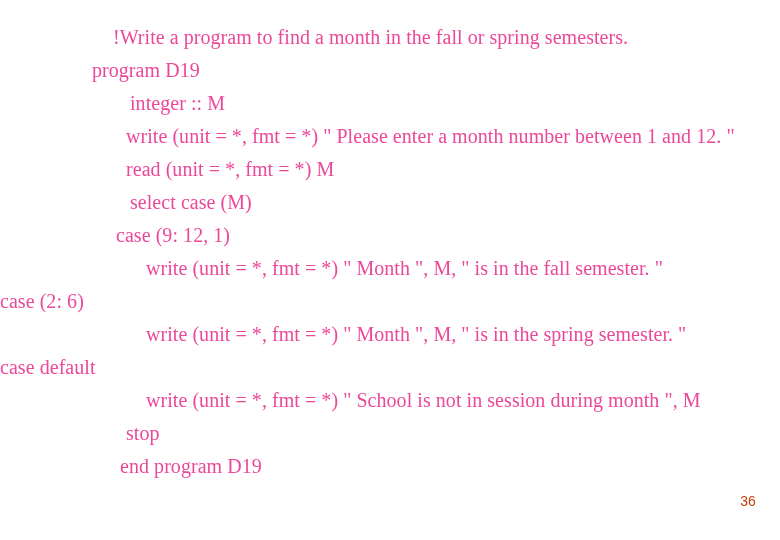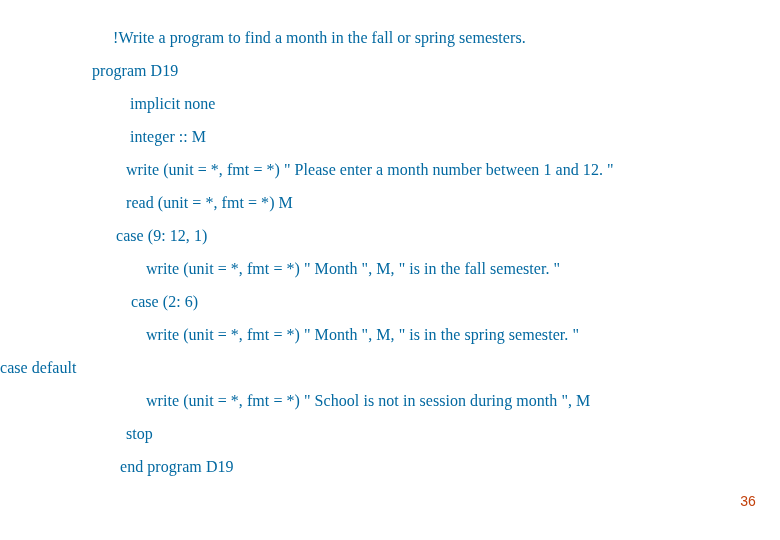--- a/index.html
+++ b/index.html
@@ -26,35 +26,35 @@
     background: #ffffff;
   }
   #code-block {
     position: absolute;
     left: 0;
     top: 21px;
     width: 780px;
   }
   .code-line {
     font-family: "Liberation Serif", "DejaVu Serif", serif;
-    font-size: 16px;
+    font-size: 20px;
     line-height: 33px;
     height: 33px;
     white-space: pre;
-    color: #0369a1;
+    color: #ec4899;
     letter-spacing: 0.05px;
   }
   
   .ind-0 { padding-left: 113px; }
   .ind-1 { padding-left: 92px; }
   .ind-2 { padding-left: 130px; }
   .ind-3 { padding-left: 126px; }
   .ind-4 { padding-left: 116px; }
   .ind-5 { padding-left: 146px; }
-  .ind-6 { padding-left: 131px; }
+  .ind-6 { }
   .ind-7 { }
   .ind-8 { padding-left: 120px; }
 
   #page-number {
     position: absolute;
     left: 728px;
     top: 492px;
     width: 40px;
     text-align: center;
     font-family: "Liberation Sans", "DejaVu Sans", sans-serif;
@@ -64,24 +64,24 @@
   }
 </style>
 </head>
 <body>
 
 <div id="slide">
 
   <div id="code-block">
       <div class="code-line ind-0">!Write a program to find a month in the fall or spring semesters.</div>
       <div class="code-line ind-1">program D19</div>
-      <div class="code-line ind-2">implicit none</div>
       <div class="code-line ind-2">integer :: M</div>
       <div class="code-line ind-3">write (unit = *, fmt = *) " Please enter a month number between 1 and 12. "</div>
       <div class="code-line ind-3">read (unit = *, fmt = *) M</div>
+      <div class="code-line ind-2">select case (M)</div>
       <div class="code-line ind-4">case (9: 12, 1)</div>
       <div class="code-line ind-5">write (unit = *, fmt = *) " Month ", M, " is in the fall semester. "</div>
       <div class="code-line ind-6">case (2: 6)</div>
       <div class="code-line ind-5">write (unit = *, fmt = *) " Month ", M, " is in the spring semester. "</div>
       <div class="code-line ind-7">case default</div>
       <div class="code-line ind-5">write (unit = *, fmt = *) " School is not in session during month ", M</div>
       <div class="code-line ind-3">stop</div>
       <div class="code-line ind-8">end program D19</div>
     </div>
 

